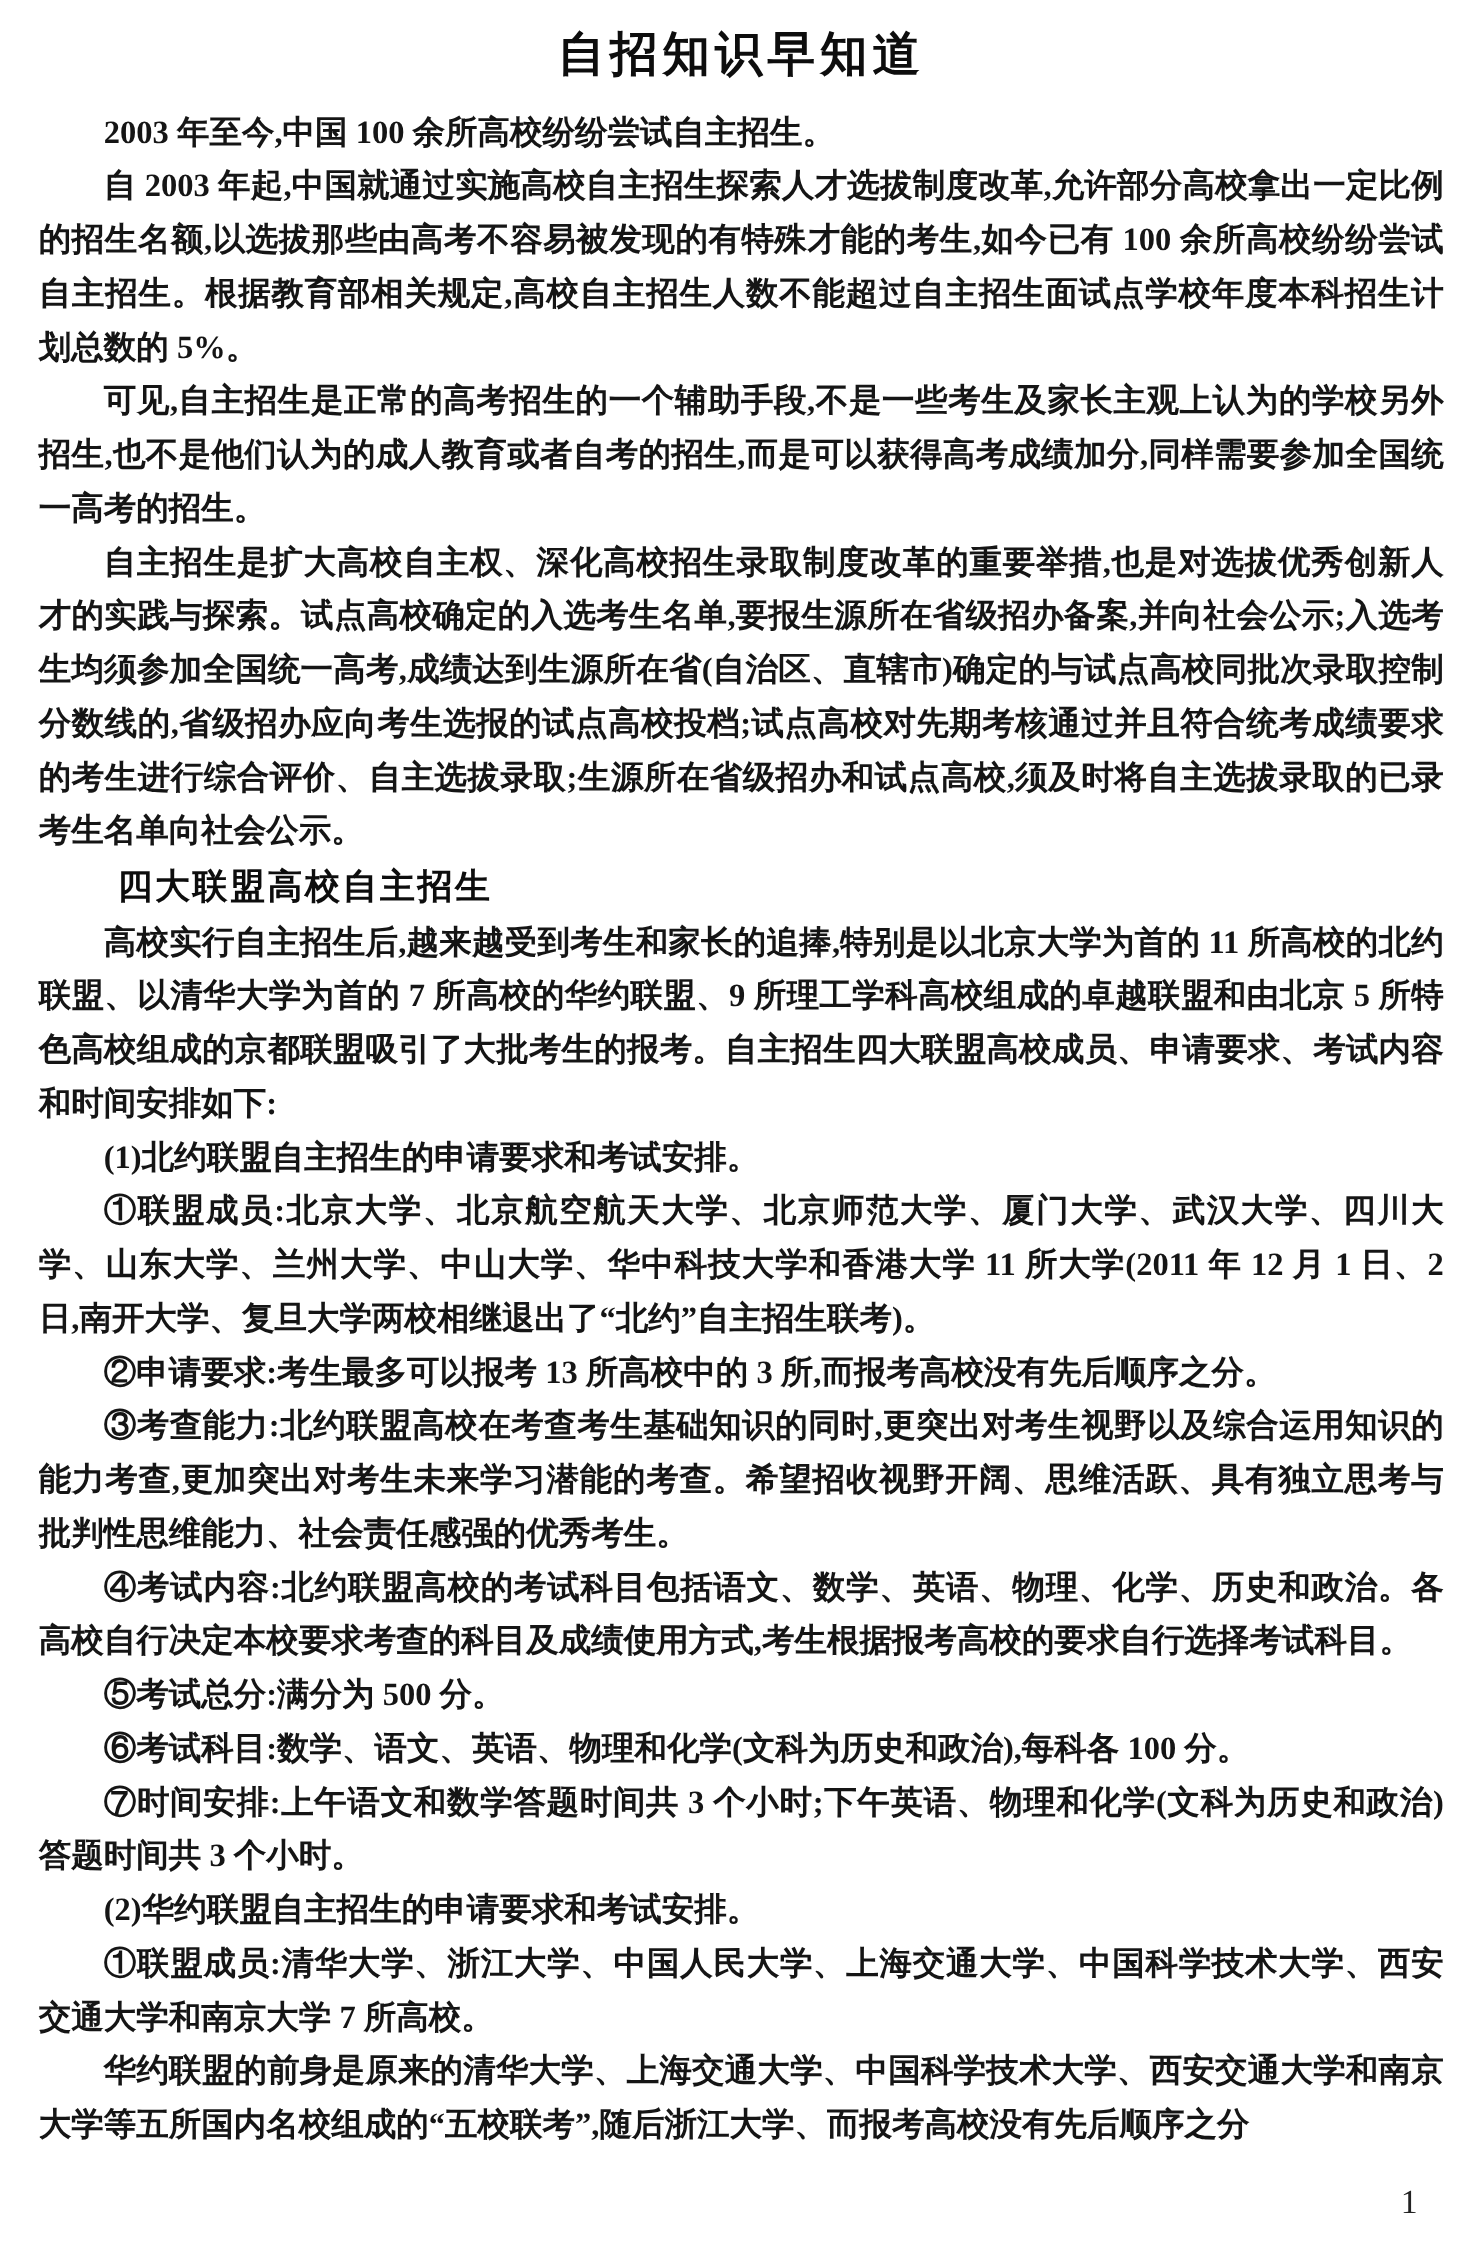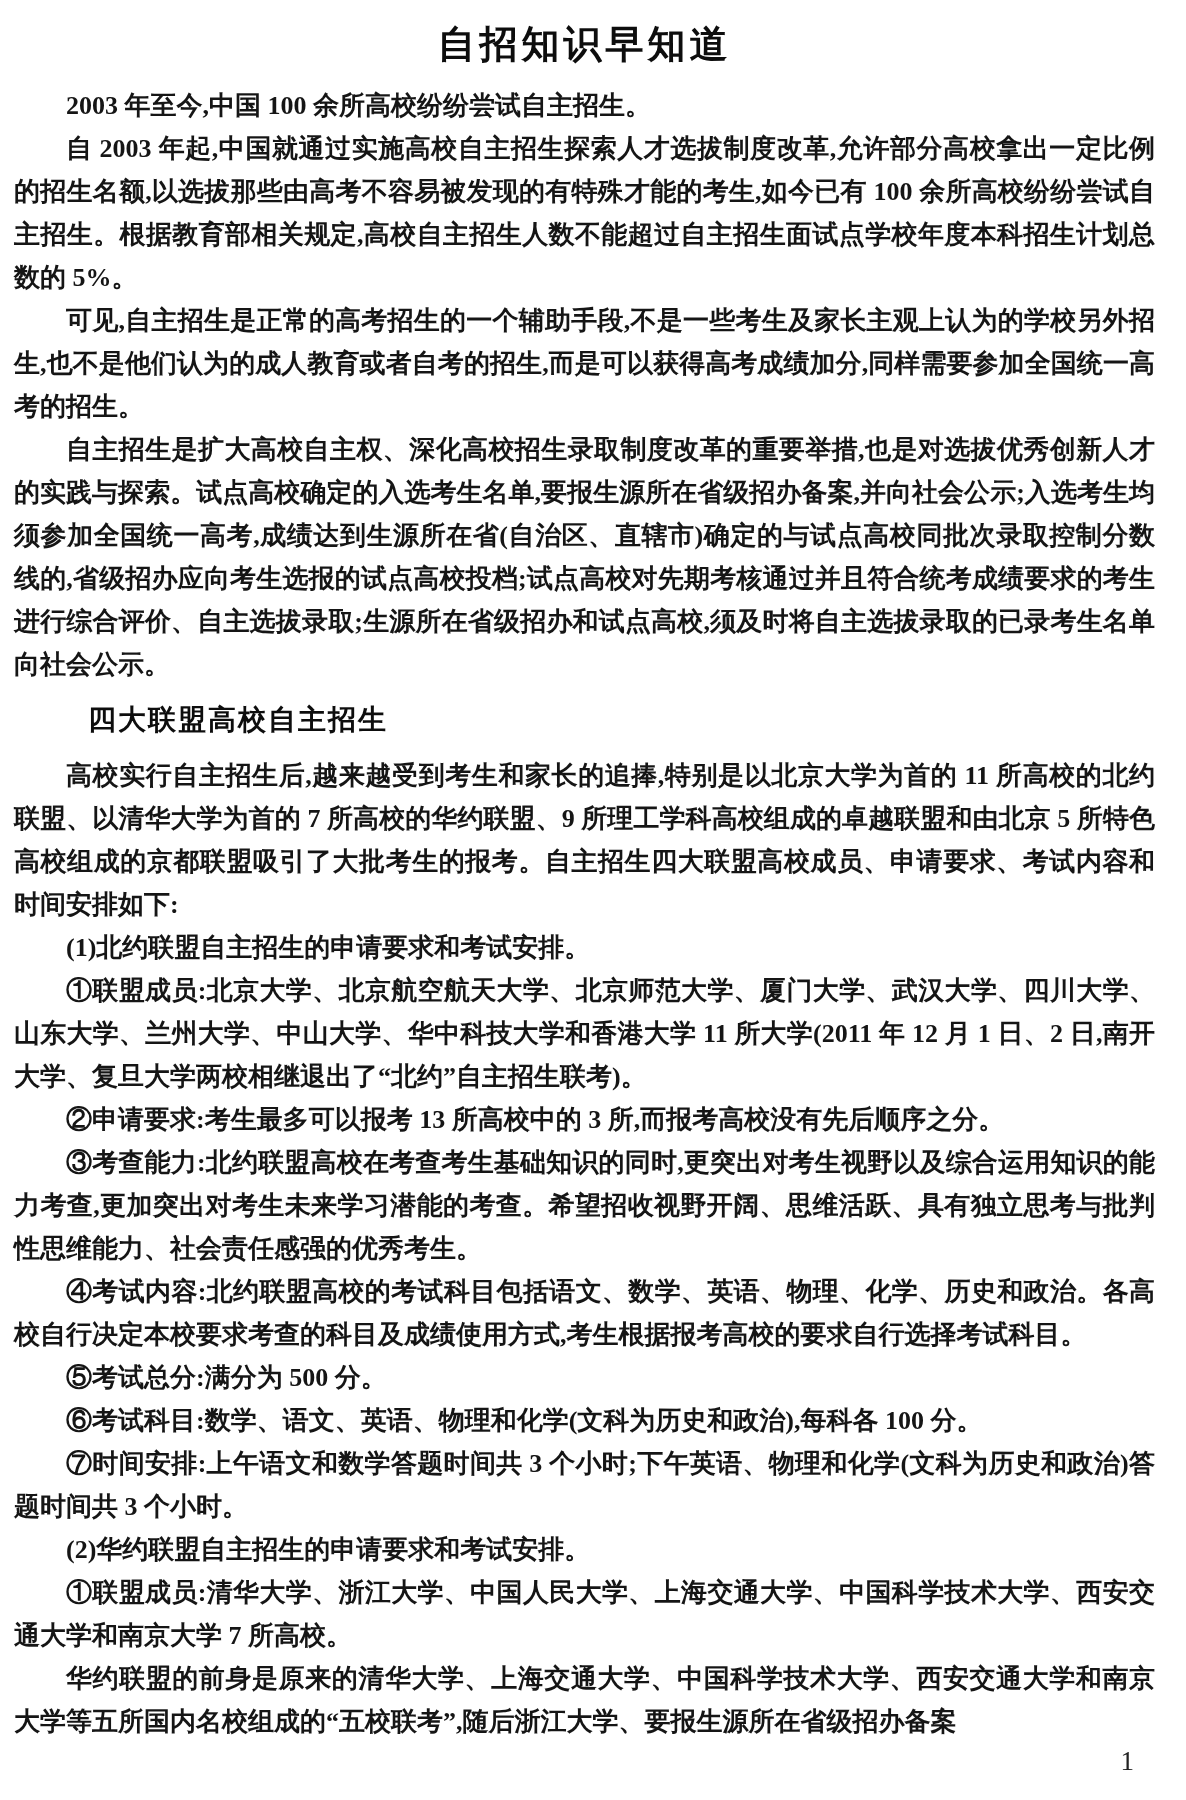--- a/index.html
+++ b/index.html
@@ -6,21 +6,21 @@
   .page {
     position: relative;
     width: 1186px;
     height: 1800px;
     background: #ffffff;
     color: #151515;
     overflow: hidden;
     font-family: "Liberation Serif", "DejaVu Serif", serif;
   }
   .text-col {
-    padding: 20px 31px 0 14px;
+    padding: 20px 31px 0 31px;
   }
   .doc-title {
     margin: 0 0 16px 0;
     font-family: "Liberation Sans", "DejaVu Sans", sans-serif;
     font-weight: 700;
     font-size: 38px;
     line-height: 48px;
     letter-spacing: 4px;
     text-align: center;
     color: #0d0d0d;
@@ -29,21 +29,21 @@
     margin: 0;
     font-size: 26px;
     line-height: 43px;
     text-align: justify;
     text-indent: 2em;
     word-break: normal;
     overflow-wrap: break-word;
     font-weight: bold;
   }
   .subheading {
-    margin: 12px;
+    margin: 1px;
     padding-left: 62px;
     font-family: "Liberation Sans", "DejaVu Sans", sans-serif;
     font-weight: 700;
     font-size: 28px;
     line-height: 44px;
     letter-spacing: 2px;
     color: #0d0d0d;
   }
   .page-number {
     position: absolute;
@@ -69,16 +69,16 @@
     <p class="body-p">(1)北约联盟自主招生的申请要求和考试安排。</p>
     <p class="body-p">①联盟成员:北京大学、北京航空航天大学、北京师范大学、厦门大学、武汉大学、四川大学、山东大学、兰州大学、中山大学、华中科技大学和香港大学 11 所大学(2011 年 12 月 1 日、2 日,南开大学、复旦大学两校相继退出了“北约”自主招生联考)。</p>
     <p class="body-p">②申请要求:考生最多可以报考 13 所高校中的 3 所,而报考高校没有先后顺序之分。</p>
     <p class="body-p">③考查能力:北约联盟高校在考查考生基础知识的同时,更突出对考生视野以及综合运用知识的能力考查,更加突出对考生未来学习潜能的考查。希望招收视野开阔、思维活跃、具有独立思考与批判性思维能力、社会责任感强的优秀考生。</p>
     <p class="body-p">④考试内容:北约联盟高校的考试科目包括语文、数学、英语、物理、化学、历史和政治。各高校自行决定本校要求考查的科目及成绩使用方式,考生根据报考高校的要求自行选择考试科目。</p>
     <p class="body-p">⑤考试总分:满分为 500 分。</p>
     <p class="body-p">⑥考试科目:数学、语文、英语、物理和化学(文科为历史和政治),每科各 100 分。</p>
     <p class="body-p">⑦时间安排:上午语文和数学答题时间共 3 个小时;下午英语、物理和化学(文科为历史和政治)答题时间共 3 个小时。</p>
     <p class="body-p">(2)华约联盟自主招生的申请要求和考试安排。</p>
     <p class="body-p">①联盟成员:清华大学、浙江大学、中国人民大学、上海交通大学、中国科学技术大学、西安交通大学和南京大学 7 所高校。</p>
-    <p class="body-p">华约联盟的前身是原来的清华大学、上海交通大学、中国科学技术大学、西安交通大学和南京大学等五所国内名校组成的“五校联考”,随后浙江大学、要报生源所在省级招办备案</p>
+    <p class="body-p">华约联盟的前身是原来的清华大学、上海交通大学、中国科学技术大学、西安交通大学和南京大学等五所国内名校组成的“五校联考”,随后浙江大学、而报考高校没有先后顺序之分</p>
   </div>
   <div class="page-number">1</div>
 </div>
 
 </body></html>

